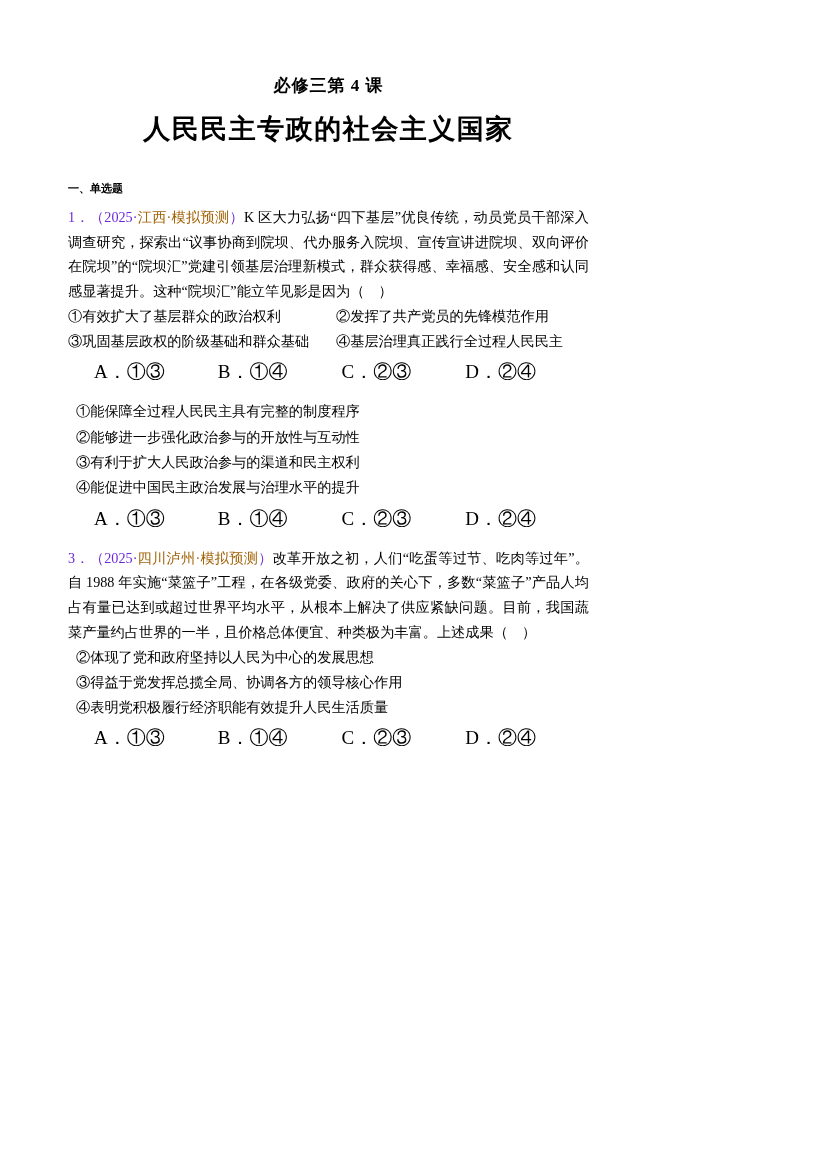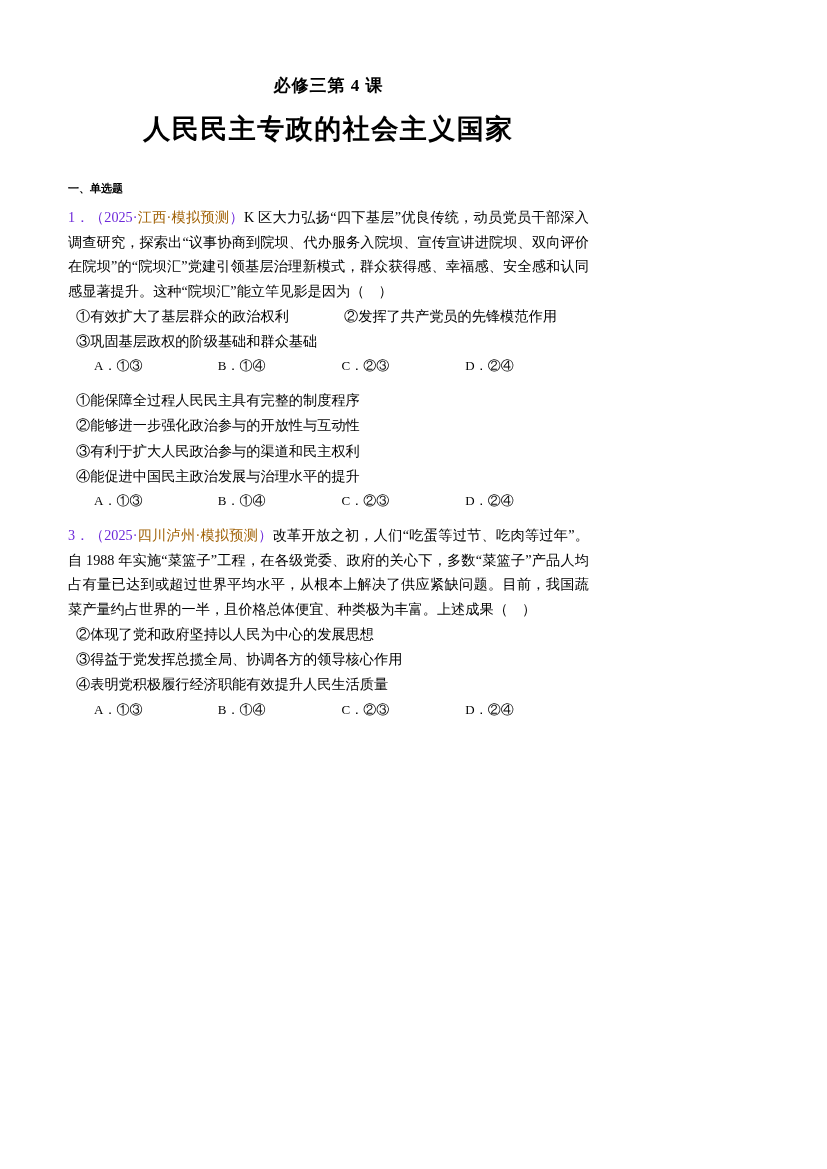--- a/index.html
+++ b/index.html
@@ -56,33 +56,33 @@
   .src-tag {
     color: #a16207;
   }
   .opt-line {
     font-size: 14.2px;
     line-height: 1.78;
     margin-left: 8px;
   }
   .choices {
     display: flex;
-    font-size: 13px;
+    font-size: 19px;
     line-height: 1.9;
     padding-left: 26px;
   }
   .choices .c {
     width: 128px;
     white-space: nowrap;
   }
   .opt-row {
     display: flex;
     font-size: 14.2px;
     line-height: 1.78;
-    margin-left: 8px;
+    margin-left: 0;
   }
   .opt-row .oa {
     width: 268px;
   }
   .opt-row .ob {
     flex: 1;
   }
 </style>
 </head>
 <body>
@@ -97,20 +97,21 @@
   <div class="question">
     <div class="q-body">
       <span class="q-num">1．（2025·</span><span class="src-tag">江西·模拟预测</span><span class="q-num">）</span><span>K 区大力弘扬“四下基层”优良传统，动员党员干部深入调查研究，探索出“议事协商到院坝、代办服务入院坝、宣传宣讲进院坝、双向评价在院坝”的“院坝汇”党建引领基层治理新模式，群众获得感、幸福感、安全感和认同感显著提升。这种“院坝汇”能立竿见影是因为（　）</span>
     </div>
     <div class="opt-row">
       <div class="oa">①有效扩大了基层群众的政治权利</div>
       <div class="ob">②发挥了共产党员的先锋模范作用</div>
     </div>
     <div class="opt-row">
       <div class="oa">③巩固基层政权的阶级基础和群众基础</div>
+      <div class="ob">④基层治理真正践行全过程人民民主</div>
     </div>
     <div class="choices">
       <div class="c">A．①③</div>
       <div class="c">B．①④</div>
       <div class="c">C．②③</div>
       <div class="c">D．②④</div>
     </div>
   </div>
 
   <div class="question">

